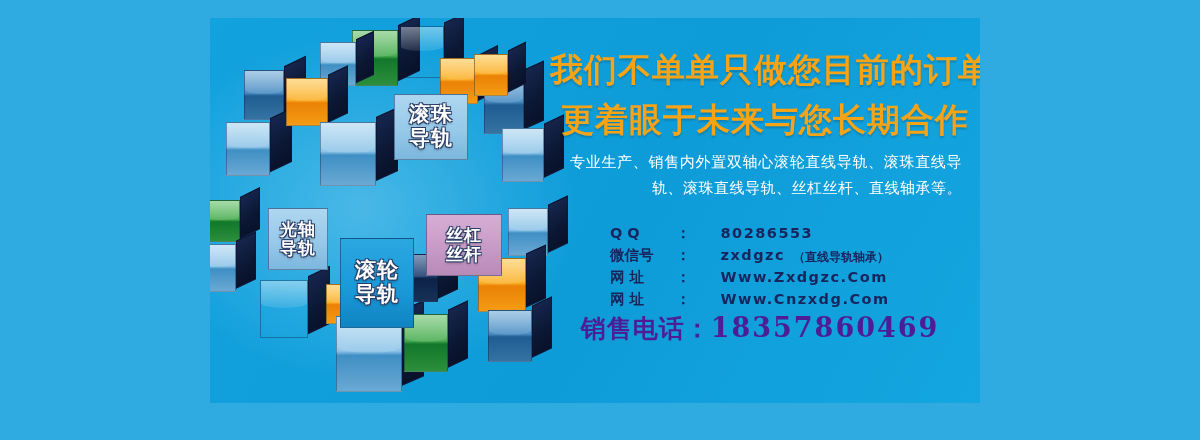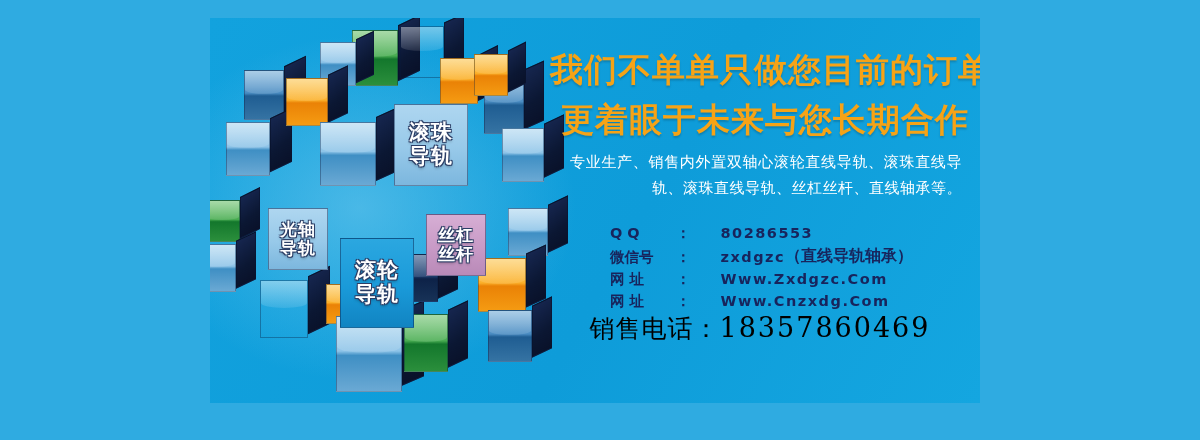--- a/index.html
+++ b/index.html
@@ -96,37 +96,37 @@
       -1px 1px 0 #2c3e66, 1px 1px 0 #2c3e66,
       0 2px 3px rgba(0,0,0,.35);
     letter-spacing: 1px;
   }
   .label-box .lb-line { display: block; }
   .lb-lightblue { background: linear-gradient(180deg, #aed6f0 0%, #97c9e9 55%, #7cb7de 100%); }
   .lb-blue      { background: linear-gradient(180deg, #2ba7e0 0%, #1a9ad9 55%, #1184c2 100%); margin-top: 30px; }
   .lb-pink      { background: linear-gradient(180deg, #d6aed4 0%, #c89ac6 55%, #b98ab8 100%); }
 
   #box-gunzhu {
-    left: 192px; top: 86px;
-    width: 74px; height: 82px;
+    left: 192px; top: 76px;
+    width: 74px; height: 66px;
     font-size: 21px;
   }
   #box-guangzhou {
     left: 66px; top: 190px;
     width: 60px; height: 62px;
     font-size: 17px;
   }
   #box-gunlun {
     left: 138px; top: 190px;
     width: 74px; height: 90px;
     font-size: 21px;
   }
   #box-sigang {
     left: 224px; top: 196px;
-    width: 60px; height: 62px;
+    width: 76px; height: 62px;
     font-size: 17px;
   }
 
   
   #copy {
     position: absolute;
     left: 340px;
     top: 0;
     width: 430px;
     height: 385px;
@@ -176,30 +176,30 @@
   }
   .c-key {
     width: 66px;
     display: inline-flex;
     justify-content: space-between;
     flex: 0 0 66px;
   }
   .c-key.wide { letter-spacing: 0; }
   .c-colon { margin: 0 4px 0 0; }
   .c-val { letter-spacing: 1.5px; margin-left: 26px; }
-  .c-note { font-size: 16px; letter-spacing: 0; }
+  .c-note { font-size: 12px; letter-spacing: 0; margin-left: 8px; }
 
   #phone {
     position: absolute;
     left: 0;
     top: 294px;
     width: 420px;
     text-align: center;
-    color: #000000;
-    font-weight: normal;
+    color: #4c1d95;
+    font-weight: bold;
     font-size: 25px;
     white-space: nowrap;
     letter-spacing: 1px;
   }
   #phone .phone-number {
     font-family: "DejaVu Serif", "Liberation Serif", serif;
     font-size: 27px;
     letter-spacing: 2px;
   }
 </style>

